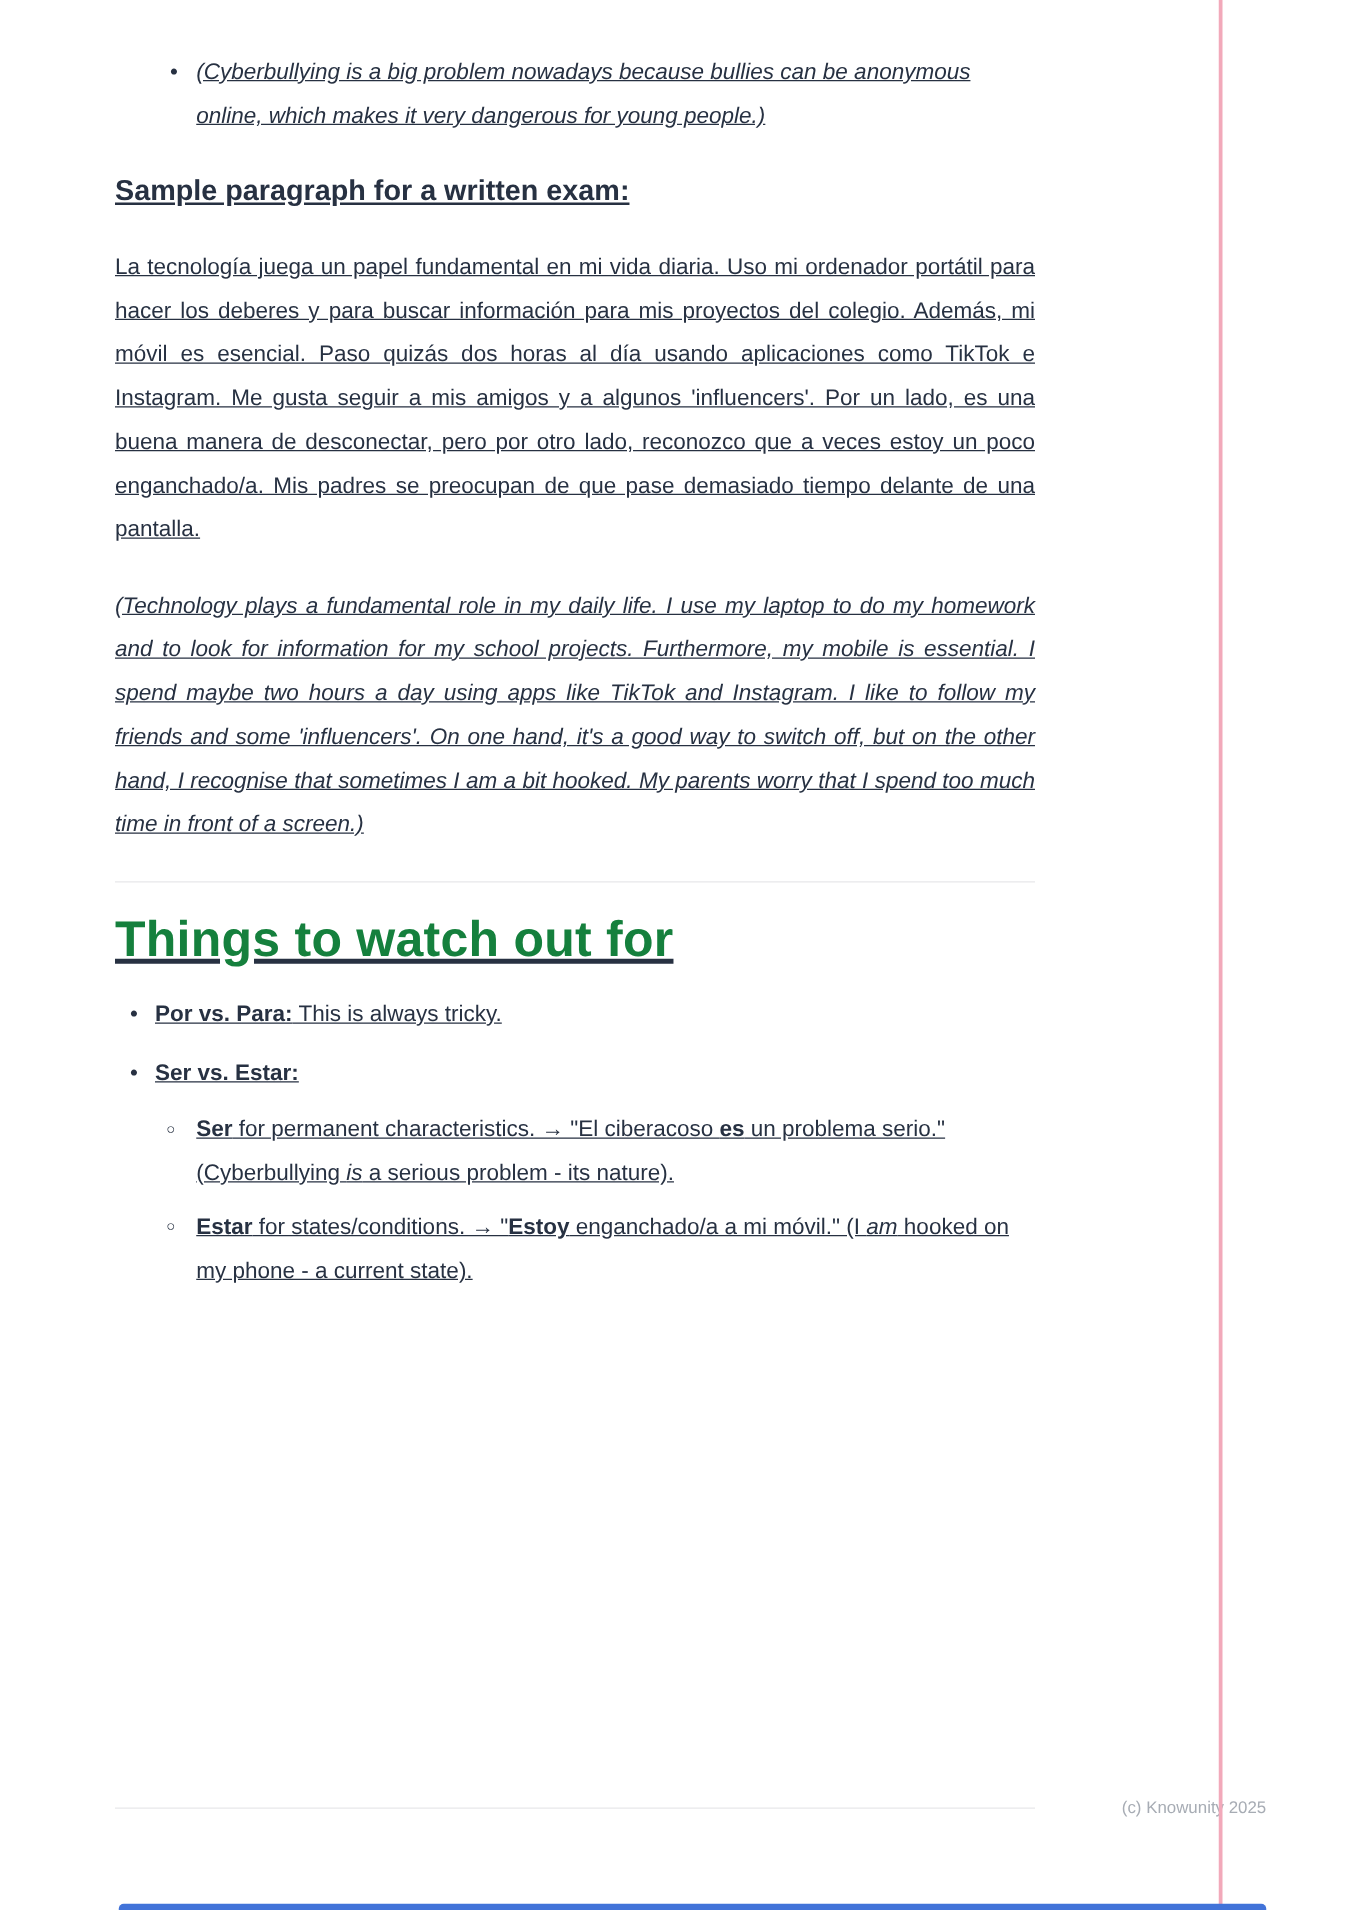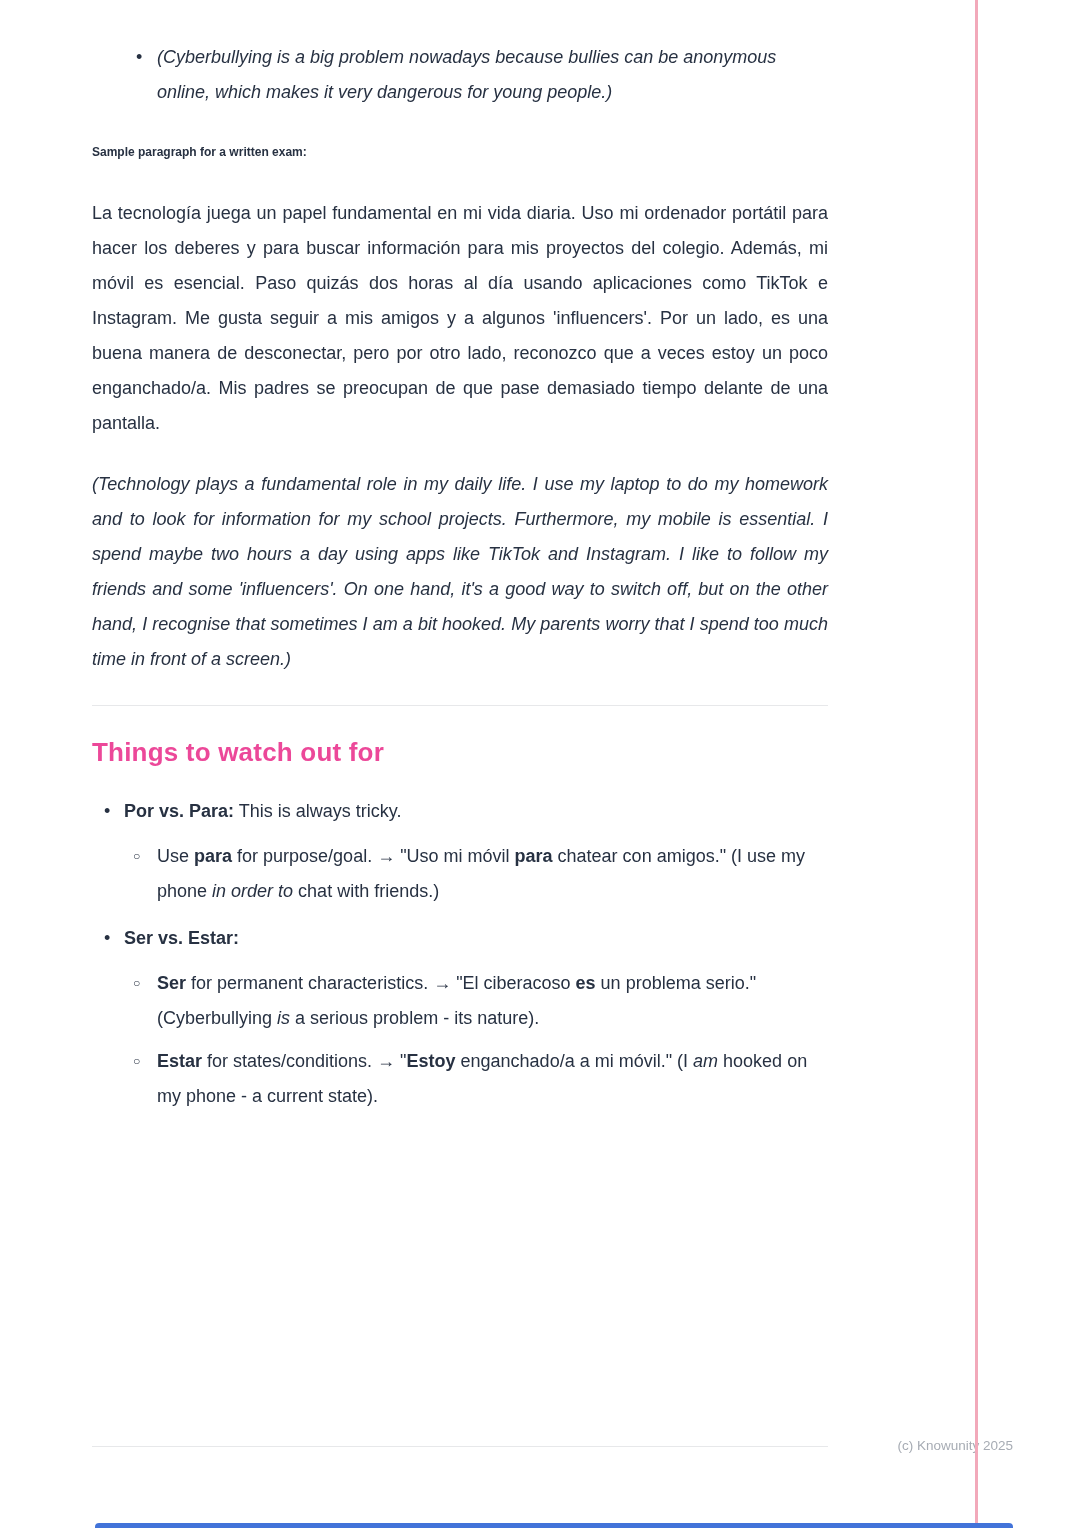--- a/index.html
+++ b/index.html
@@ -6,20 +6,21 @@
   html, body { background:#ffffff; }
   .page {
     position:relative;
     width:1080px;
     height:1528px;
     margin:0 auto;
     background:#ffffff;
     overflow:hidden;
     color:#273142;
     font-family:"Liberation Sans", sans-serif;
+    text-decoration:underline;
   }
   .content {
     padding:40px 252px 0 92px;
     font-size:18px;
     line-height:35px;
   }
   .justify { text-align:justify;margin-top:26px; }
   .italic { font-style:italic; }
   strong { font-weight:700; }
 
@@ -30,39 +31,39 @@
   .intro-li { padding-left:65px; }
   .intro-li::before {
     content:"\2022";
     position:absolute; left:44px; top:0;
     line-height:35px;
   }
   .intro-li .li-text { font-style:italic; }
   .intro-list { margin-bottom:24px; }
 
   .sample-heading {
-    font-size:12px;
+    font-size:23px;
     font-weight:700;
     line-height:36px;
     margin-bottom:24px;
   }
   .para { margin-bottom:24px; }
 
   hr.divider {
     border:none;
     border-top:1px solid #e7e8ea;
     margin:28px 0 26px 0;
   }
 
   .watch-heading {
-    font-size:26px;
+    font-size:40px;
     font-weight:800;
     line-height:40px;
     letter-spacing:0.2px;
-    color:#ec4899;
+    color:#15803d;
     margin-bottom:22px;
   }
 
   .main-list .l1 { padding-left:32px; margin-bottom:12px; }
   .main-list .l1 > .bullet-anchor,
   .main-list .l1::before {
     content:"\2022";
     position:absolute; left:12px; top:0;
     line-height:35px;
   }
@@ -135,23 +136,20 @@
     <hr class="divider">
 
     <h2 class="watch-heading">Things to watch out for</h2>
 
     <ul class="list main-list">
 
 
       <li class="li l1">
         <span class="li-text"><strong>Por vs. Para:</strong> This is always tricky.</span>
         <ul class="list sub-list">
-          <li class="li l2">
-            <span class="li-text">Use <strong>para</strong> for purpose/goal. → "Uso mi móvil <strong>para</strong> chatear con amigos." (I use my phone <em>in order to</em> chat with friends.)</span>
-          </li>
         </ul>
       </li>
 
       <li class="li l1">
         <span class="li-text"><strong>Ser vs. Estar:</strong></span>
         <ul class="list sub-list">
           <li class="li l2">
             <span class="li-text"><strong>Ser</strong> for permanent characteristics. → "El ciberacoso <strong>es</strong> un problema serio." (Cyberbullying <em>is</em> a serious problem - its nature).</span>
           </li>
           <li class="li l2">

